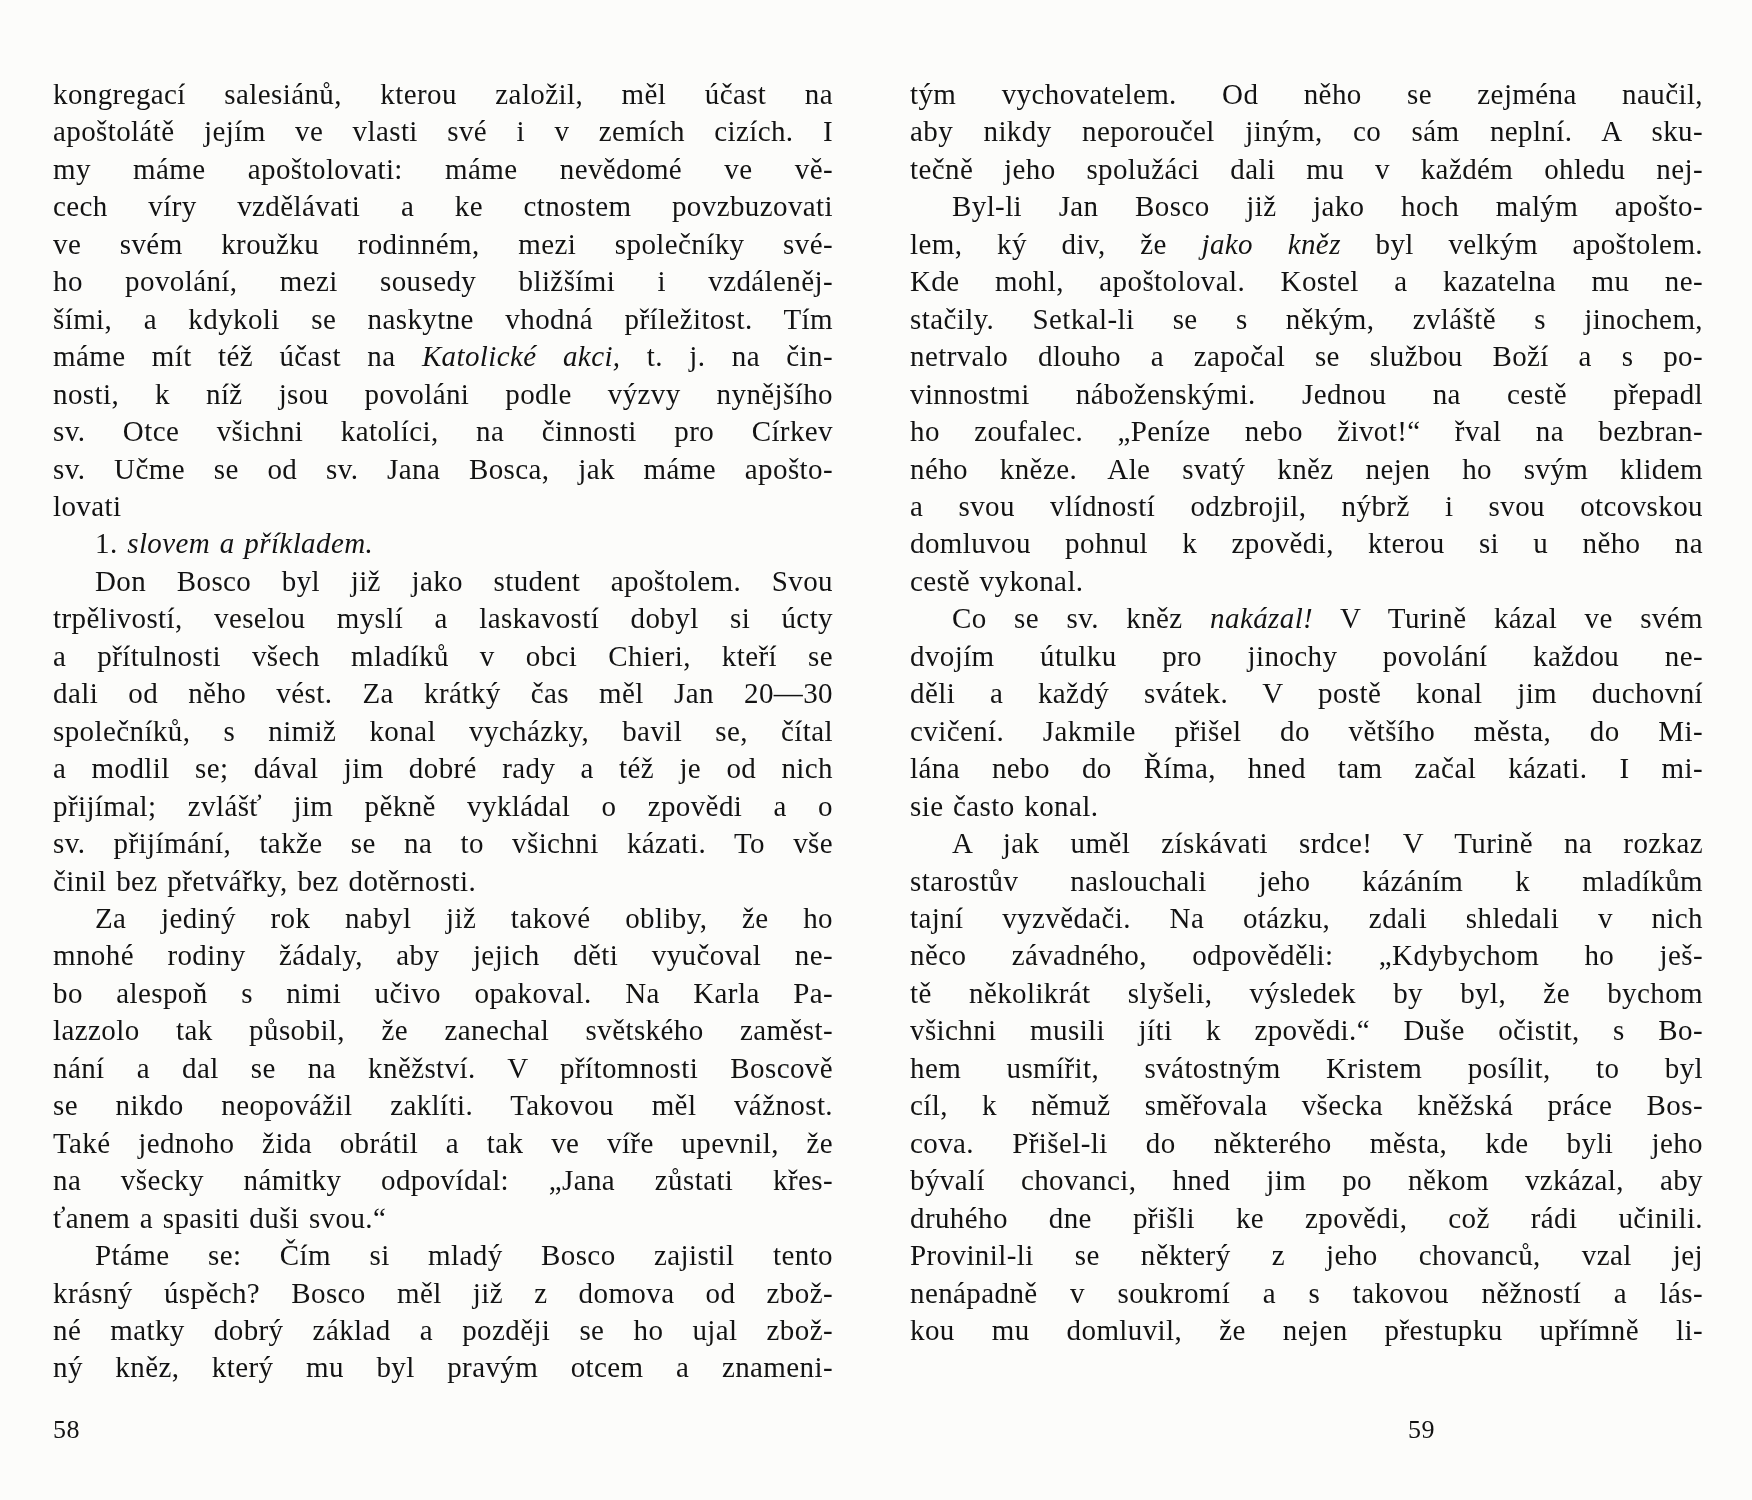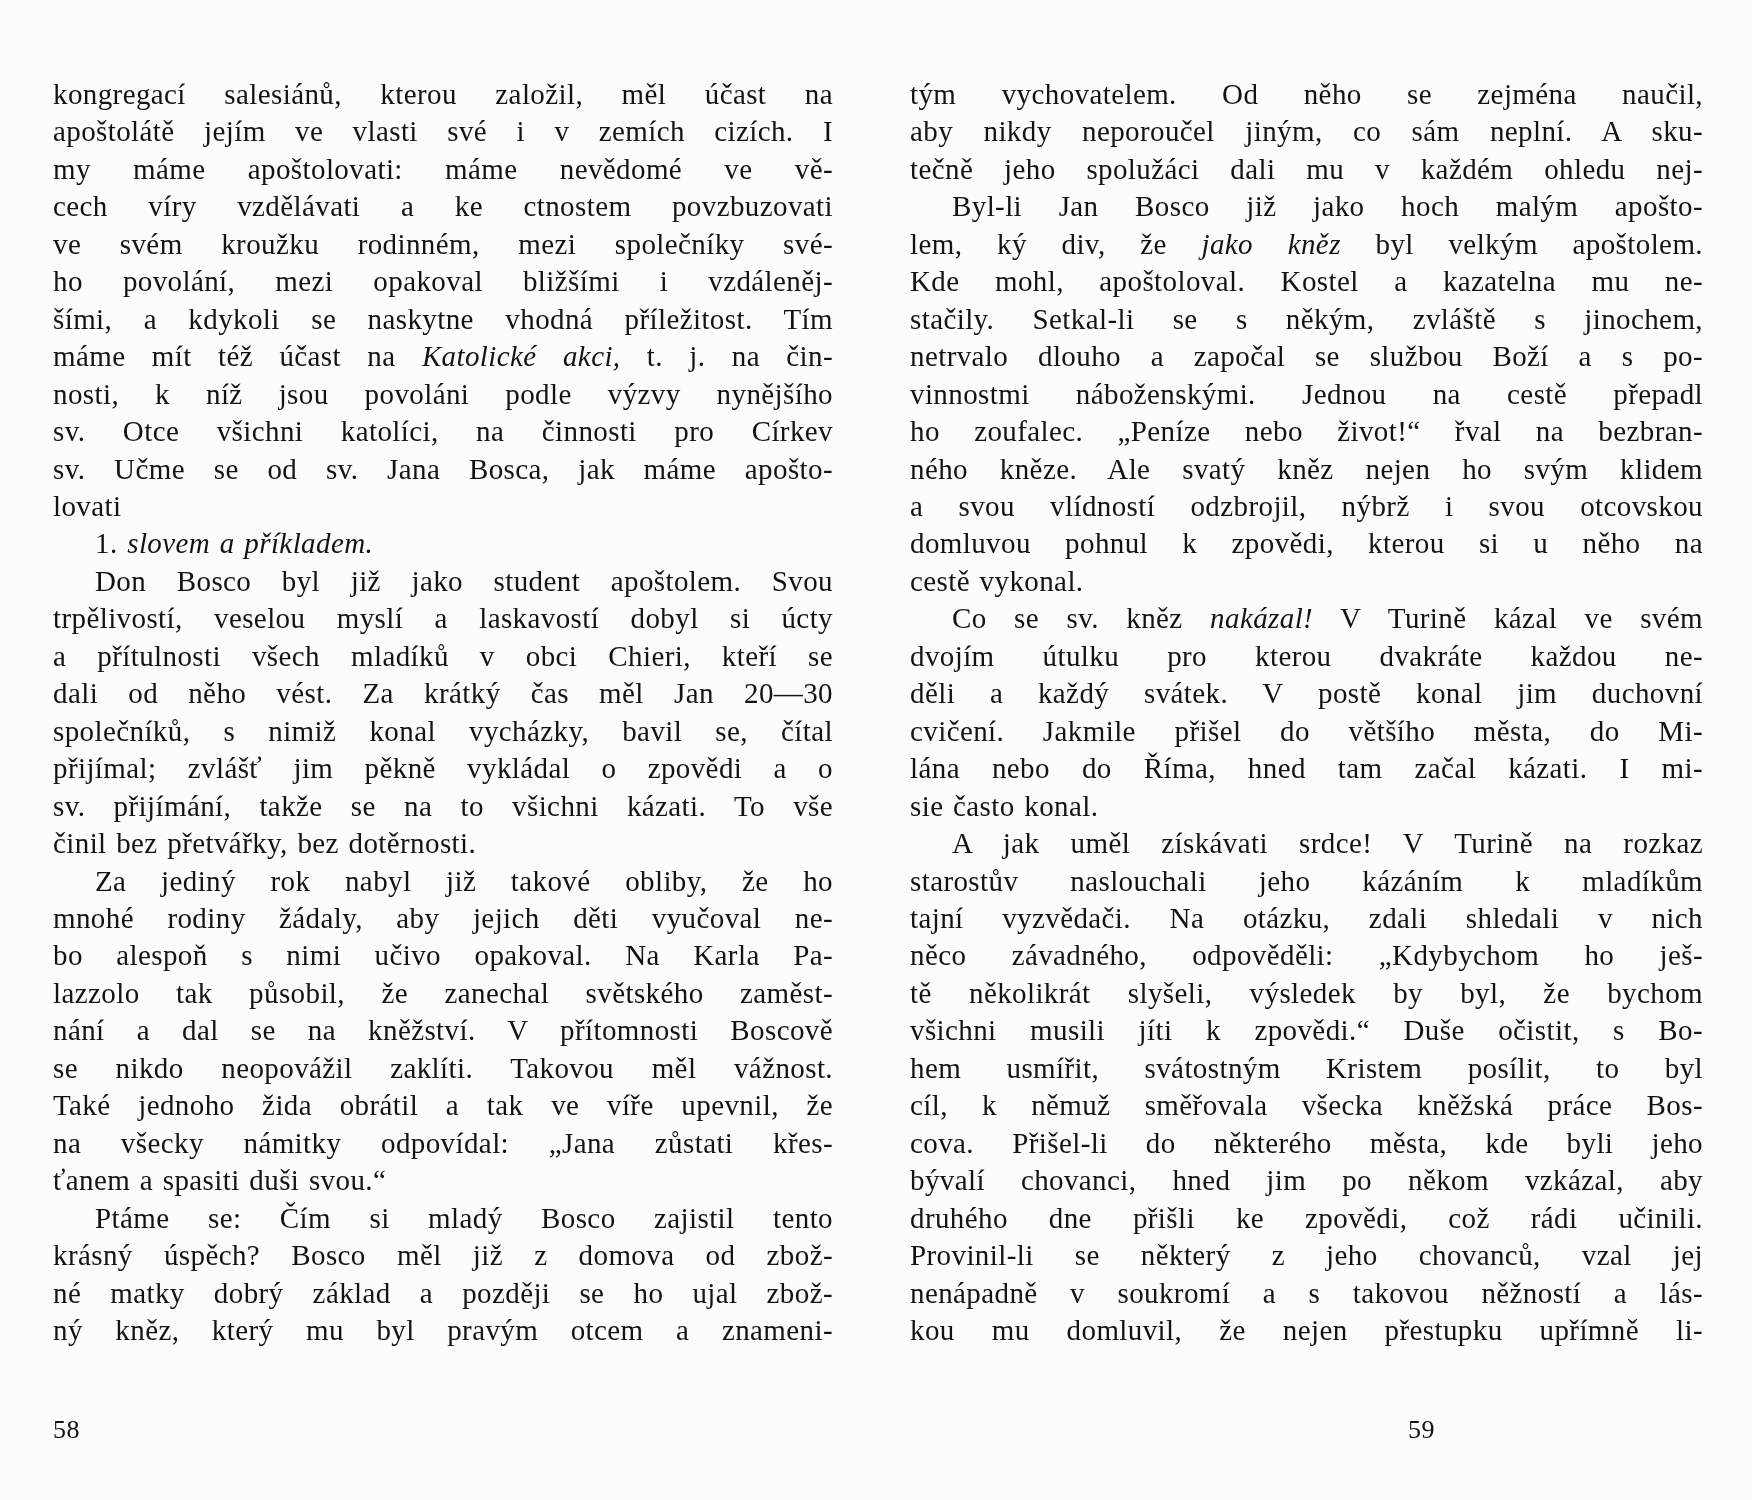--- a/index.html
+++ b/index.html
@@ -51,33 +51,34 @@
 <body style="background: rgb(252, 252, 250); color: rgb(19, 19, 19);">
 
 <div class="spread">
 
   <div class="textcol left">
       <div class="line">kongregací salesiánů, kterou založil, měl účast na</div>
       <div class="line">apoštolátě jejím ve vlasti své i v zemích cizích. I</div>
       <div class="line">my máme apoštolovati: máme nevědomé ve vě-</div>
       <div class="line">cech víry vzdělávati a ke ctnostem povzbuzovati</div>
       <div class="line">ve svém kroužku rodinném, mezi společníky své-</div>
-      <div class="line">ho povolání, mezi opakoval bližšími i vzdáleněj-</div>
+      <div class="line">ho povolání, mezi sousedy bližšími i vzdáleněj-</div>
       <div class="line">šími, a kdykoli se naskytne vhodná příležitost. Tím</div>
       <div class="line">máme mít též účast na <i>Katolické akci,</i> t. j. na čin-</div>
       <div class="line">nosti, k níž jsou povoláni podle výzvy nynějšího</div>
       <div class="line">sv. Otce všichni katolíci, na činnosti pro Církev</div>
       <div class="line">sv. Učme se od sv. Jana Bosca, jak máme apošto-</div>
       <div class="line end">lovati</div>
       <div class="line indent end">1. <i>slovem a příkladem.</i></div>
       <div class="line indent">Don Bosco byl již jako student apoštolem. Svou</div>
       <div class="line">trpělivostí, veselou myslí a laskavostí dobyl si úcty</div>
       <div class="line">a přítulnosti všech mladíků v obci Chieri, kteří se</div>
       <div class="line">dali od něho vést. Za krátký čas měl Jan 20—30</div>
       <div class="line">společníků, s nimiž konal vycházky, bavil se, čítal</div>
+      <div class="line">a modlil se; dával jim dobré rady a též je od nich</div>
       <div class="line">přijímal; zvlášť jim pěkně vykládal o zpovědi a o</div>
       <div class="line">sv. přijímání, takže se na to všichni kázati. To vše</div>
       <div class="line end">činil bez přetvářky, bez dotěrnosti.</div>
       <div class="line indent">Za jediný rok nabyl již takové obliby, že ho</div>
       <div class="line">mnohé rodiny žádaly, aby jejich děti vyučoval ne-</div>
       <div class="line">bo alespoň s nimi učivo opakoval. Na Karla Pa-</div>
       <div class="line">lazzolo tak působil, že zanechal světského zaměst-</div>
       <div class="line">nání a dal se na kněžství. V přítomnosti Boscově</div>
       <div class="line">se nikdo neopovážil zaklíti. Takovou měl vážnost.</div>
       <div class="line">Také jednoho žida obrátil a tak ve víře upevnil, že</div>
@@ -98,21 +99,21 @@
       <div class="line">Kde mohl, apoštoloval. Kostel a kazatelna mu ne-</div>
       <div class="line">stačily. Setkal-li se s někým, zvláště s jinochem,</div>
       <div class="line">netrvalo dlouho a započal se službou Boží a s po-</div>
       <div class="line">vinnostmi náboženskými. Jednou na cestě přepadl</div>
       <div class="line">ho zoufalec. „Peníze nebo život!“ řval na bezbran-</div>
       <div class="line">ného kněze. Ale svatý kněz nejen ho svým klidem</div>
       <div class="line">a svou vlídností odzbrojil, nýbrž i svou otcovskou</div>
       <div class="line">domluvou pohnul k zpovědi, kterou si u něho na</div>
       <div class="line end">cestě vykonal.</div>
       <div class="line indent">Co se sv. kněz <i>nakázal!</i> V Turině kázal ve svém</div>
-      <div class="line">dvojím útulku pro kterou dvakráte každou ne-</div>
+      <div class="line">dvojím útulku pro jinochy povolání každou ne-</div>
       <div class="line">děli a každý svátek. V postě konal jim duchovní</div>
       <div class="line">cvičení. Jakmile přišel do většího města, do Mi-</div>
       <div class="line">lána nebo do Říma, hned tam začal kázati. I mi-</div>
       <div class="line end">sie často konal.</div>
       <div class="line indent">A jak uměl získávati srdce! V Turině na rozkaz</div>
       <div class="line">starostův naslouchali jeho kázáním k mladíkům</div>
       <div class="line">tajní vyzvědači. Na otázku, zdali shledali v nich</div>
       <div class="line">něco závadného, odpověděli: „Kdybychom ho ješ-</div>
       <div class="line">tě několikrát slyšeli, výsledek by byl, že bychom</div>
       <div class="line">všichni musili jíti k zpovědi.“ Duše očistit, s Bo-</div>

